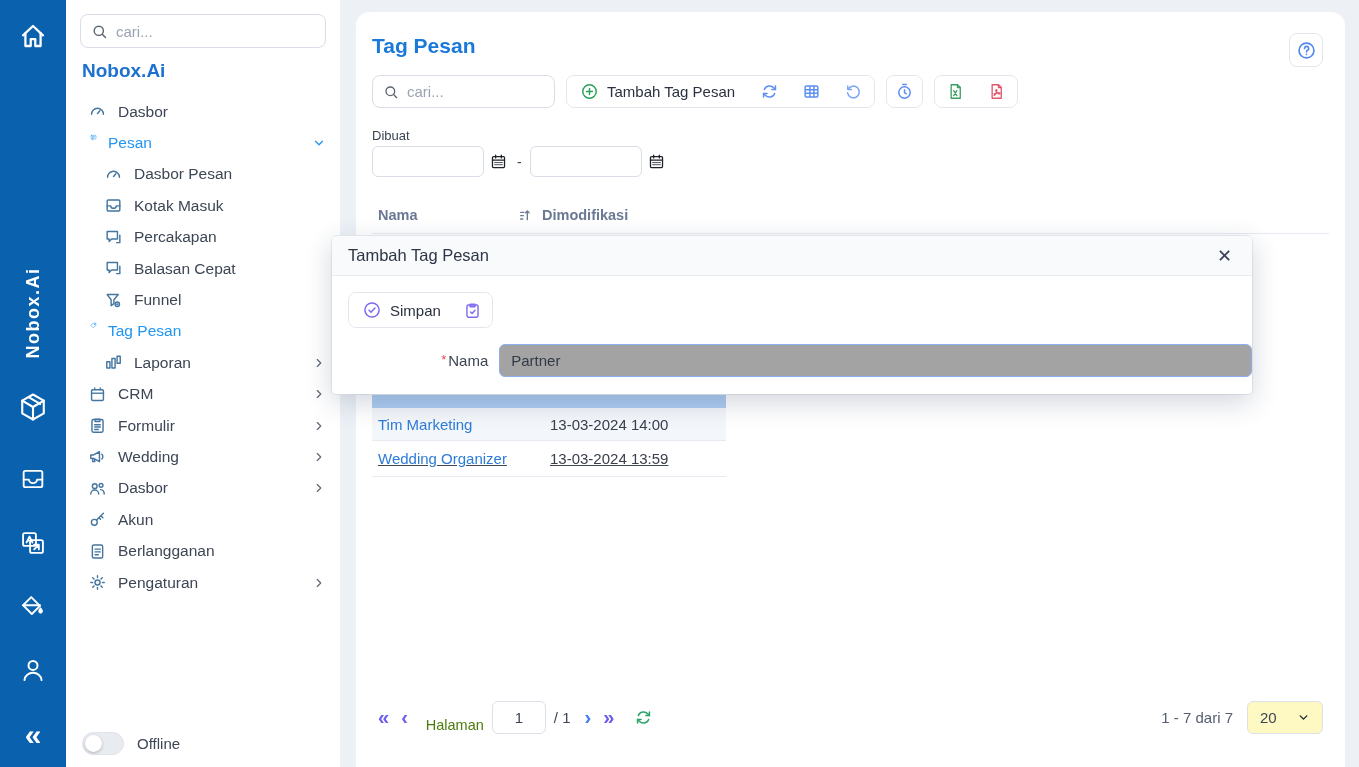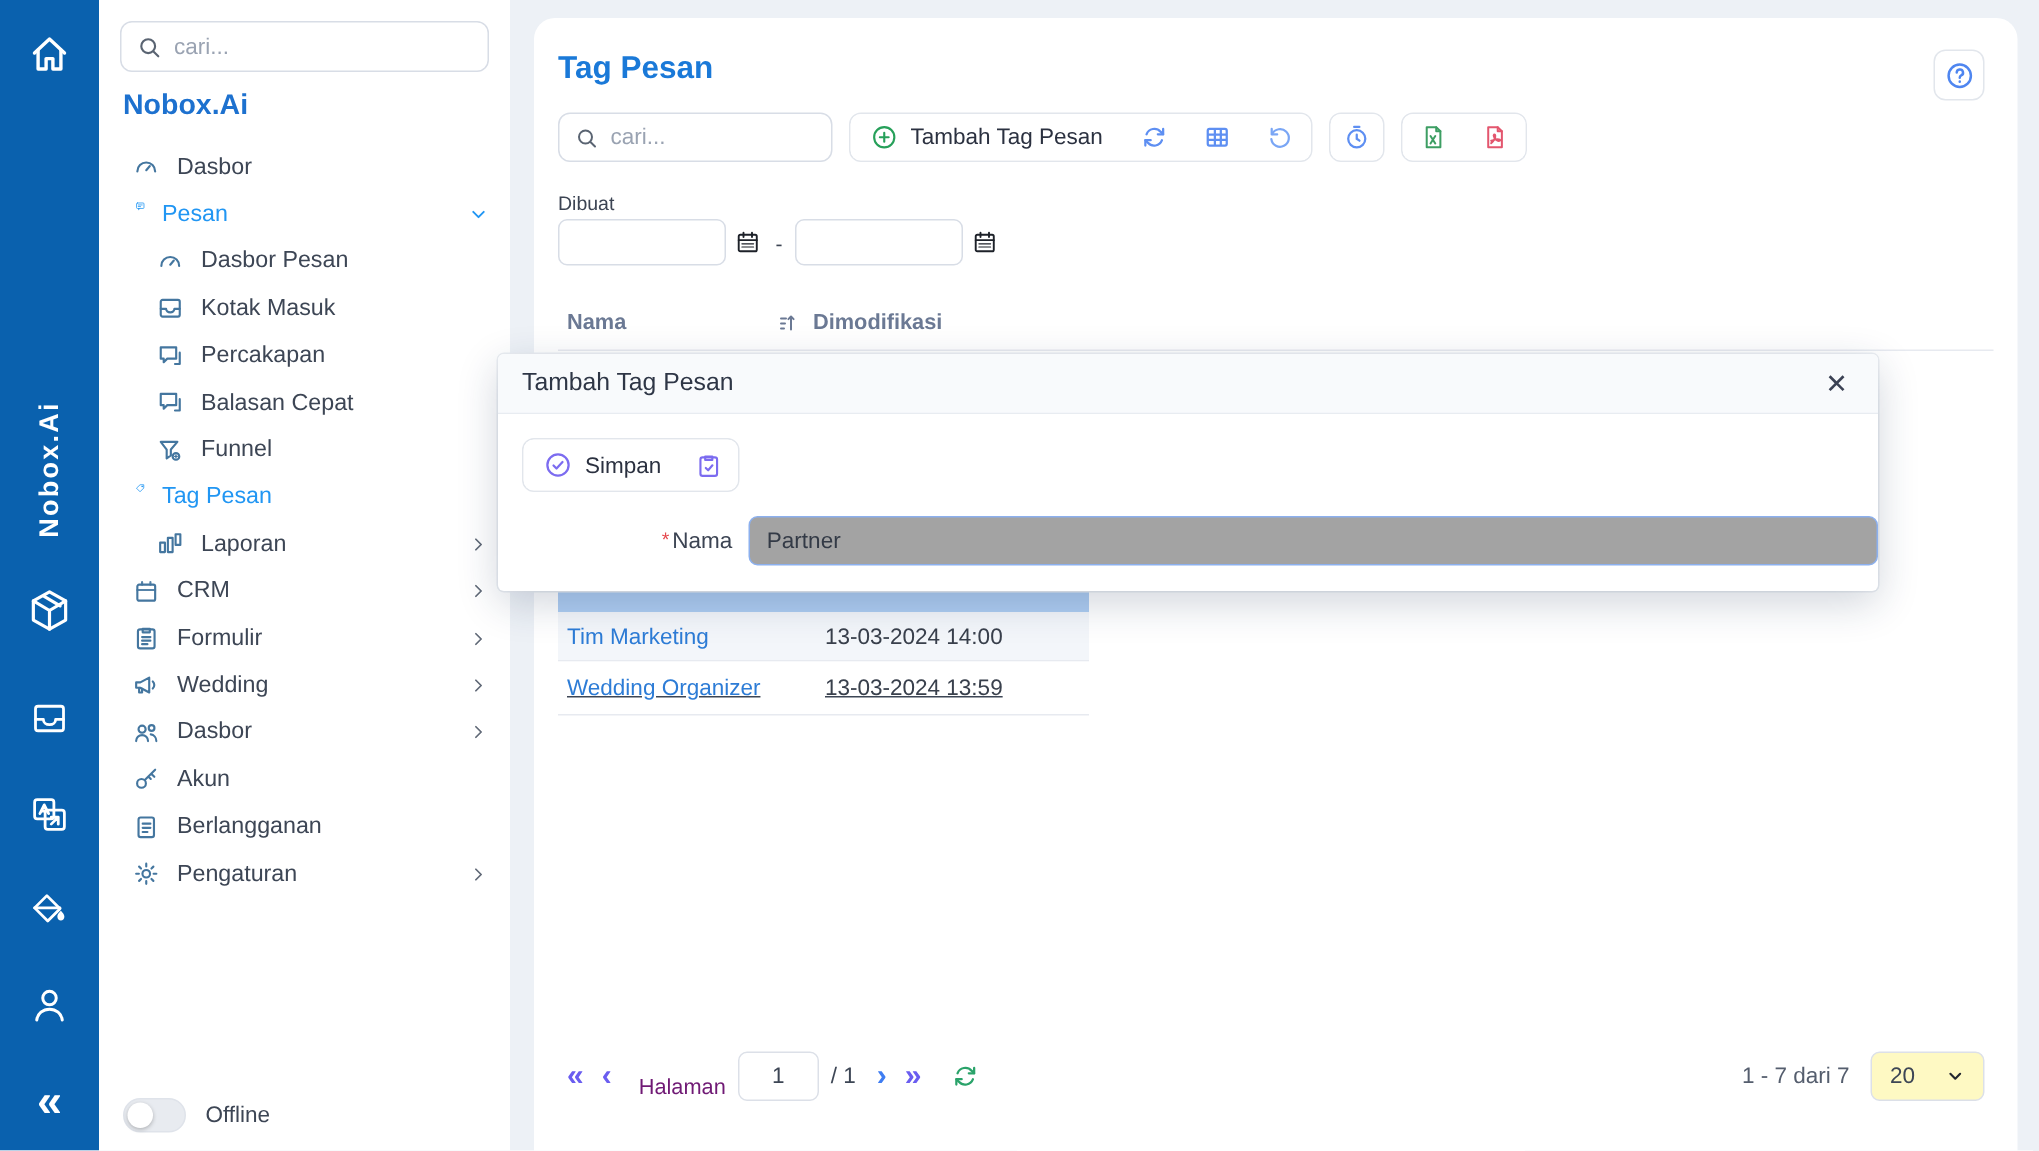--- a/index.html
+++ b/index.html
@@ -75,21 +75,21 @@
   .trow .cell-name { margin-left:6px; width:172px; color:#2d7cd6; cursor:pointer; }
   .trow .cell-date { color:#39404c; }
   .row-selected { position:absolute; left:16px; top:370px; width:354px; height:38px; background:#aecdf2; }
   .row-1 { top:396px; height:33px; background:#f3f6fa; }
   .row-2 { top:429px; height:36px; background:#fff;text-decoration:underline; }
 
   .pager { position:absolute; left:16px; right:22px; top:688px; height:34px; display:flex; align-items:center; }
   .pg-arrow { font-size:20px; line-height:20px; cursor:pointer; padding:0 6px; font-weight:bold; }
   .pg-first,.pg-last { color:#6a5df0; }
   .pg-prev { color:#6a5df0; } .pg-next { color:#3f7df2; }
-  .pg-label { font-size:14.5px; color:#701a75; margin:16px 8px 0 12px; }
+  .pg-label { font-size:14.5px; color:#4d7c0f; margin:16px 8px 0 12px; }
   .pg-input { width:54px; height:33px; border:1px solid #dcе0e8; border:1px solid #dce0e8; border-radius:6px; text-align:center; font-size:15px; color:#3d4655; outline:none; font-family:inherit; }
   .pg-total { font-size:15px; color:#3d4655; margin:0 8px; }
   .pg-refresh { width:19px; height:19px; color:#2aa36a; margin-left:14px; cursor:pointer; }
   .pg-spacer { flex:1; }
   .pg-range { font-size:15px; color:#555e6e; margin-right:14px; }
   .pg-size { width:76px; height:33px; border:1px solid #dce0e8; border-radius:6px; display:flex; align-items:center; justify-content:space-between; padding:0 12px; font-size:15px; color:#3d4655; cursor:pointer; background:#fef9c3; }
   .pg-size .chev { width:13px; height:13px; color:#23282f; }
 
   
   .modal { position:absolute; left:332px; top:236px; width:920px; height:158px; background:#fff; border-radius:4px; box-shadow:0 8px 28px rgba(25,45,80,.20), 0 0 0 1px #eceff3; z-index:10; }

